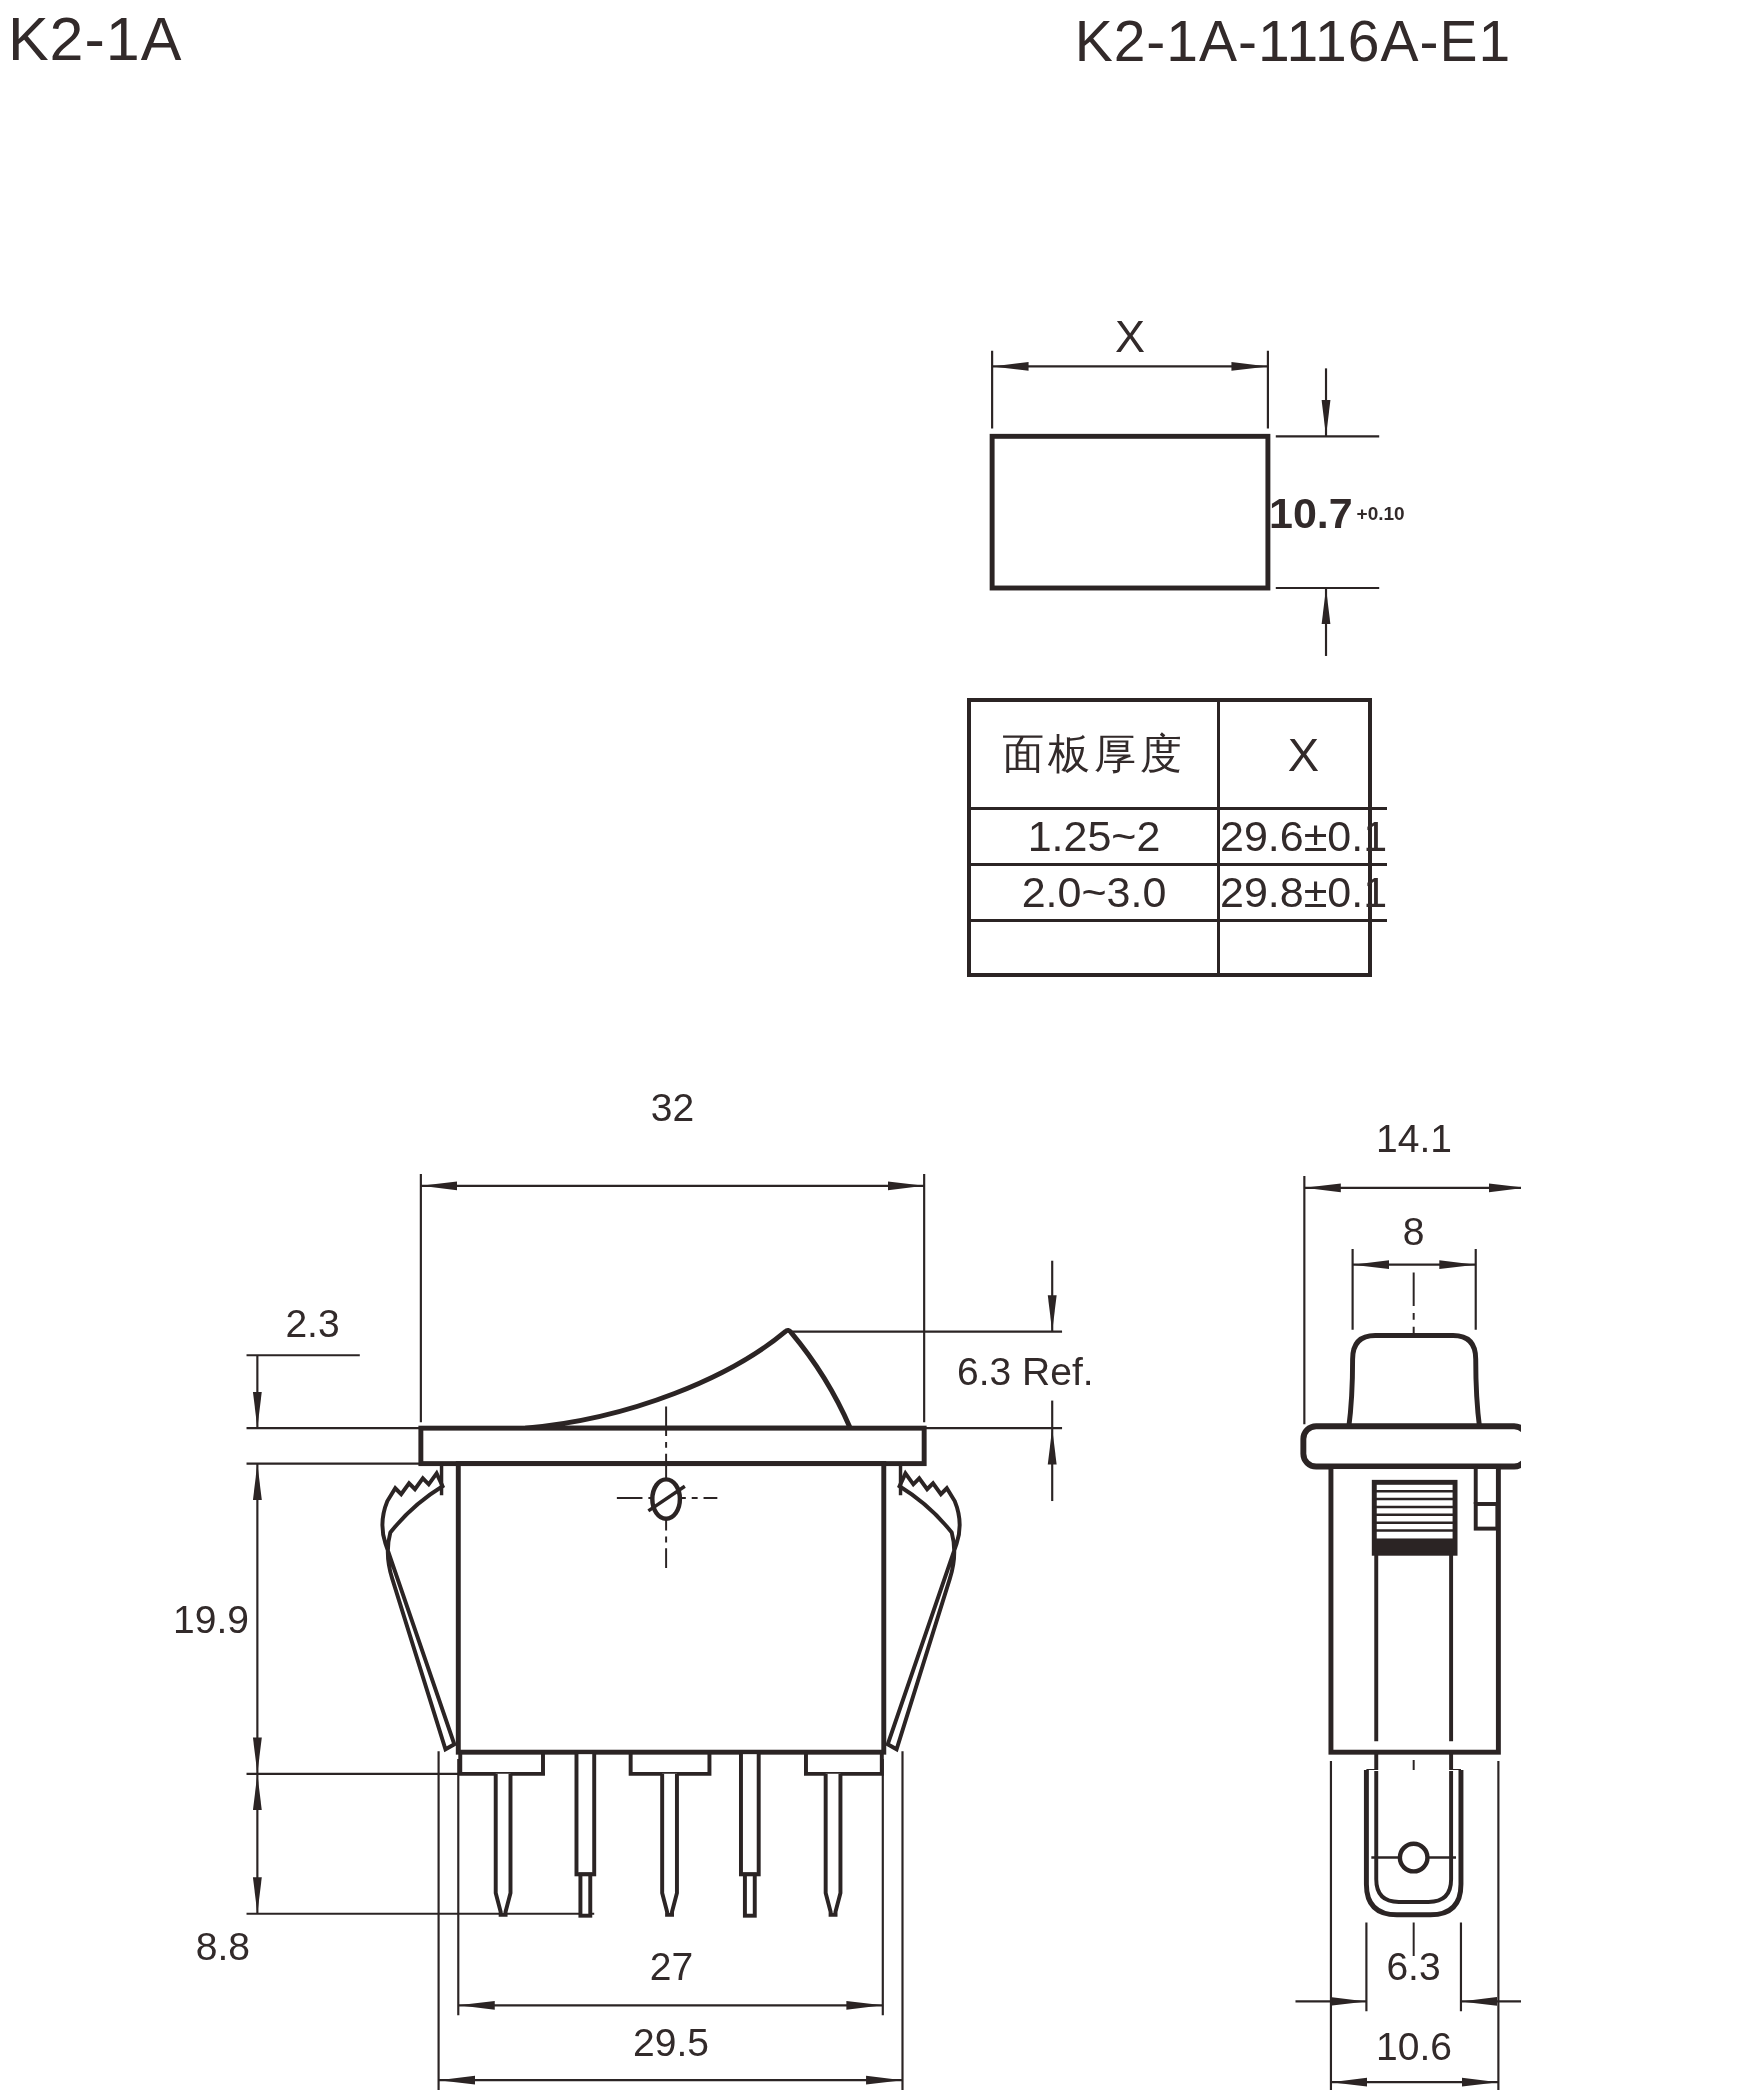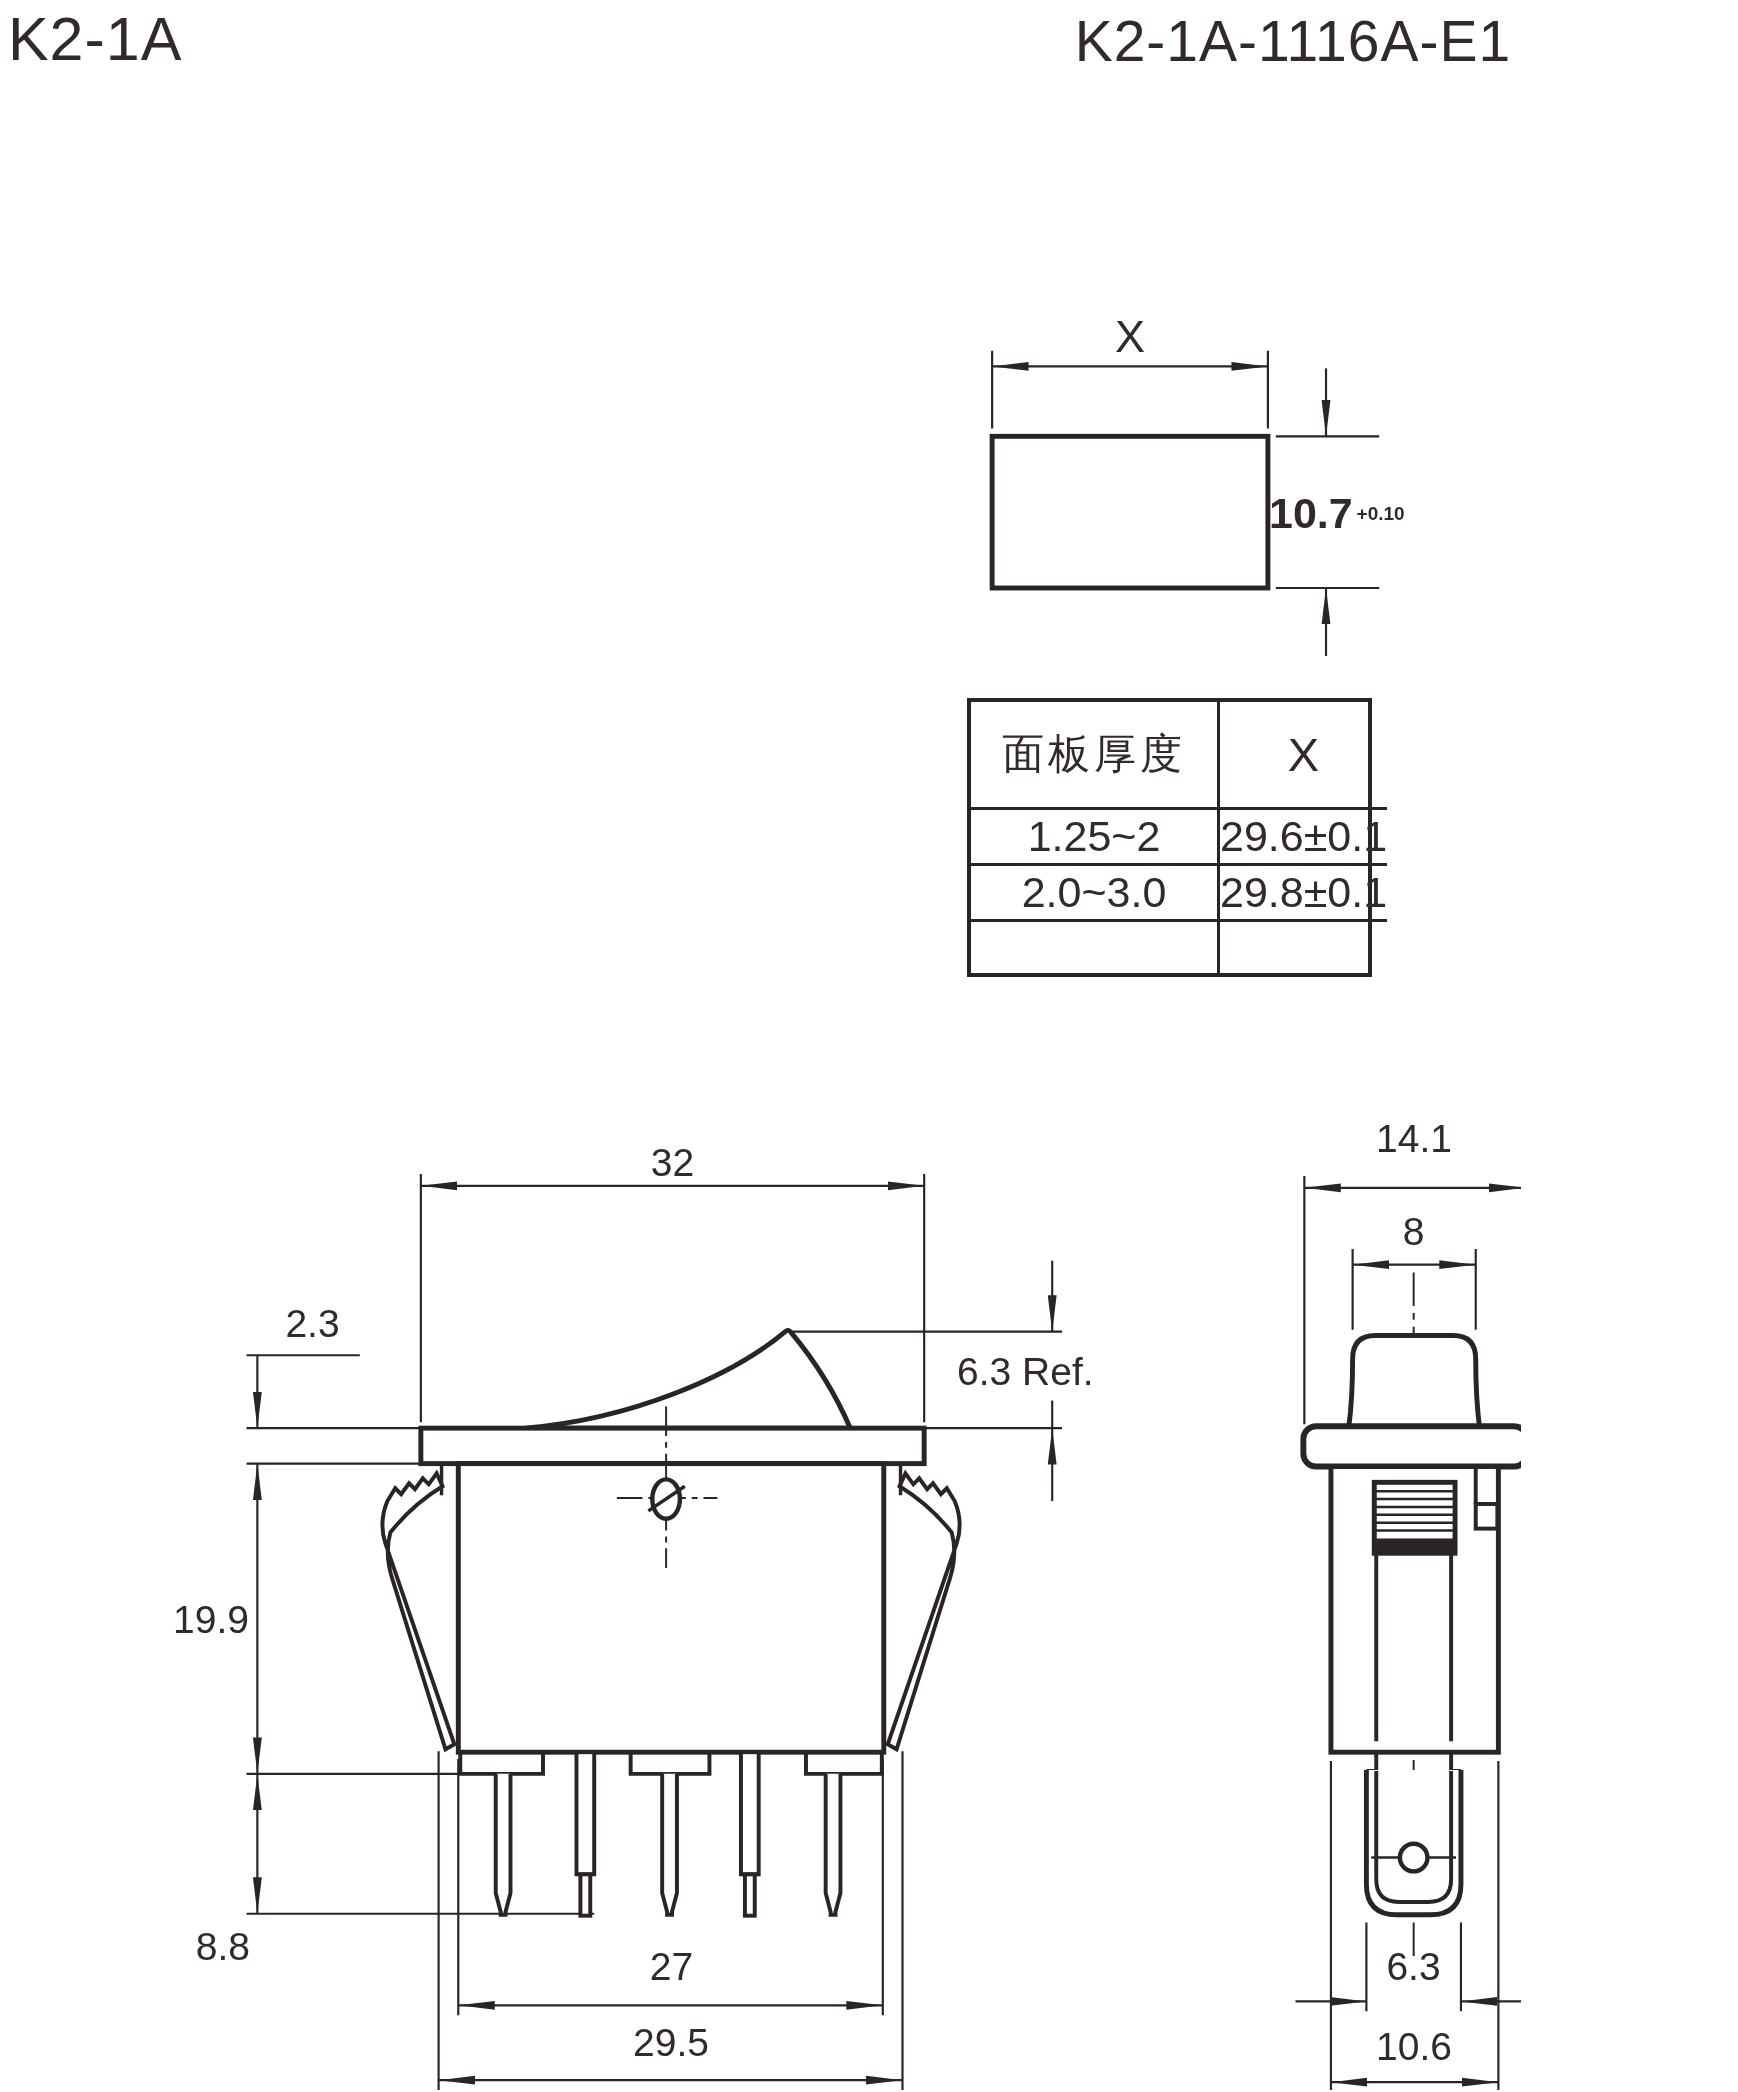--- a/index.html
+++ b/index.html
@@ -193,21 +193,21 @@
       <span class="td">29.8±0.1</span>
     </div>
     <div class="cell last-row">
       <span class="td"></span>
     </div>
     <div class="cell last-col last-row">
       <span class="td"></span>
     </div>
   </div>
 
-  <div class="abs dim ctr" style="left:623px;width:99px;top:1141px;">32</div>
+  <div class="abs dim ctr" style="left:623px;width:99px;top:1086px;">32</div>
   <div class="abs dim ctr" style="left:263px;width:99px;top:1302px;">2.3</div>
   <div class="abs dim" style="left:957px;top:1350px;">6.3 Ref.</div>
   <div class="abs dim rgt" style="left:148px;width:101px;top:1598px;">19.9</div>
   <div class="abs dim rgt" style="left:158px;width:92px;top:1925px;">8.8</div>
   <div class="abs dim ctr" style="left:622px;width:99px;top:1945px;">27</div>
   <div class="abs dim ctr" style="left:611px;width:120px;top:2021px;">29.5</div>
 
   <div class="abs dim ctr" style="left:1355px;width:118px;top:1117px;">14.1</div>
   <div class="abs dim ctr" style="left:1389px;width:49px;top:1210px;">8</div>
   <div class="abs dim ctr" style="left:1364px;width:99px;top:1945px;">6.3</div>

